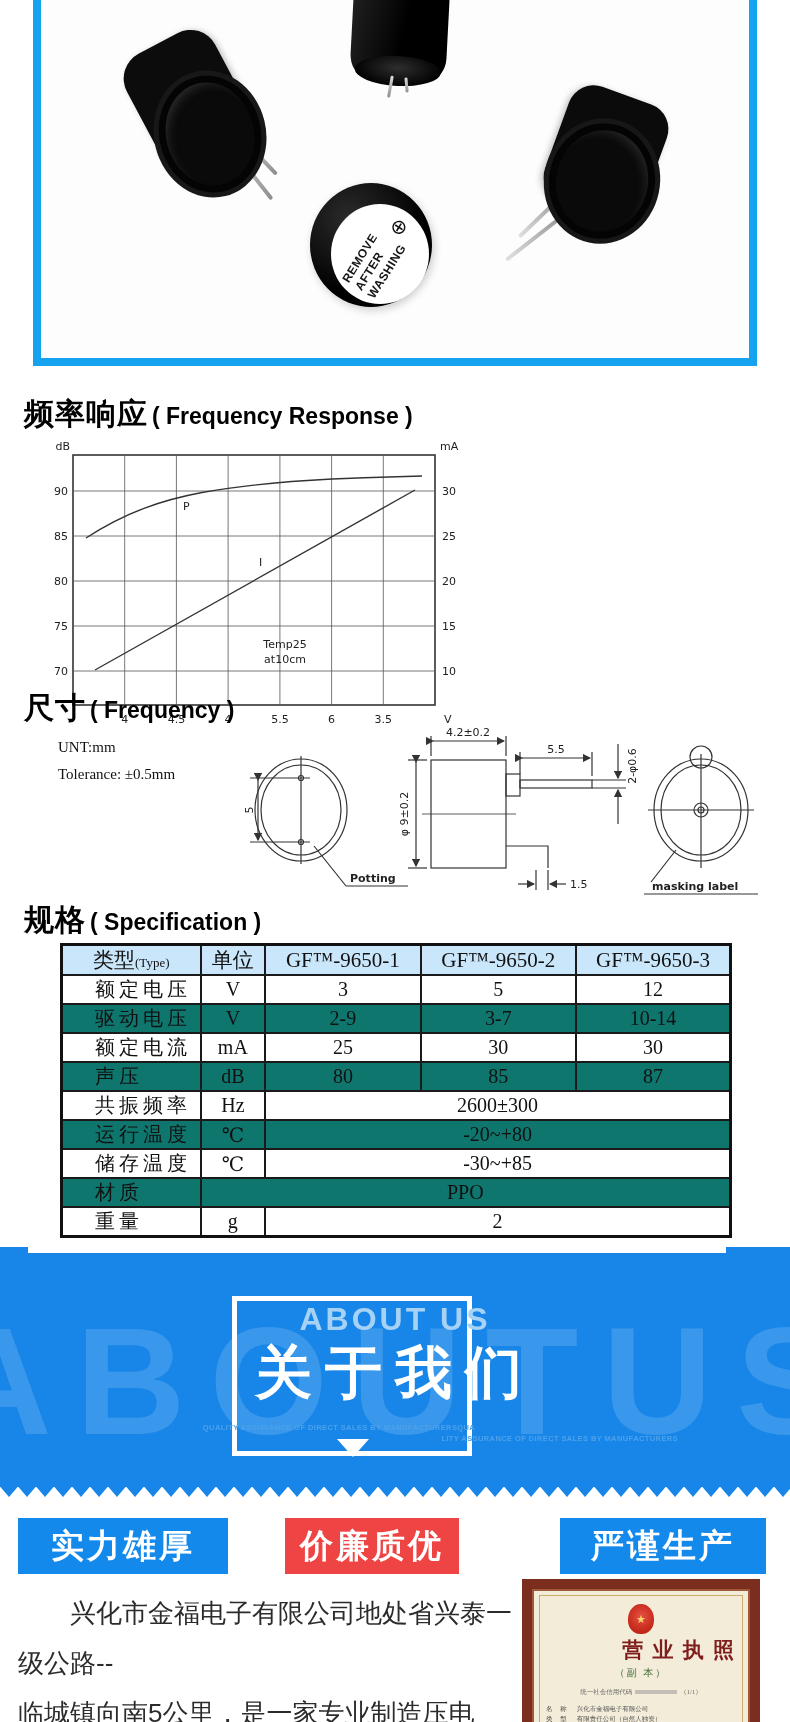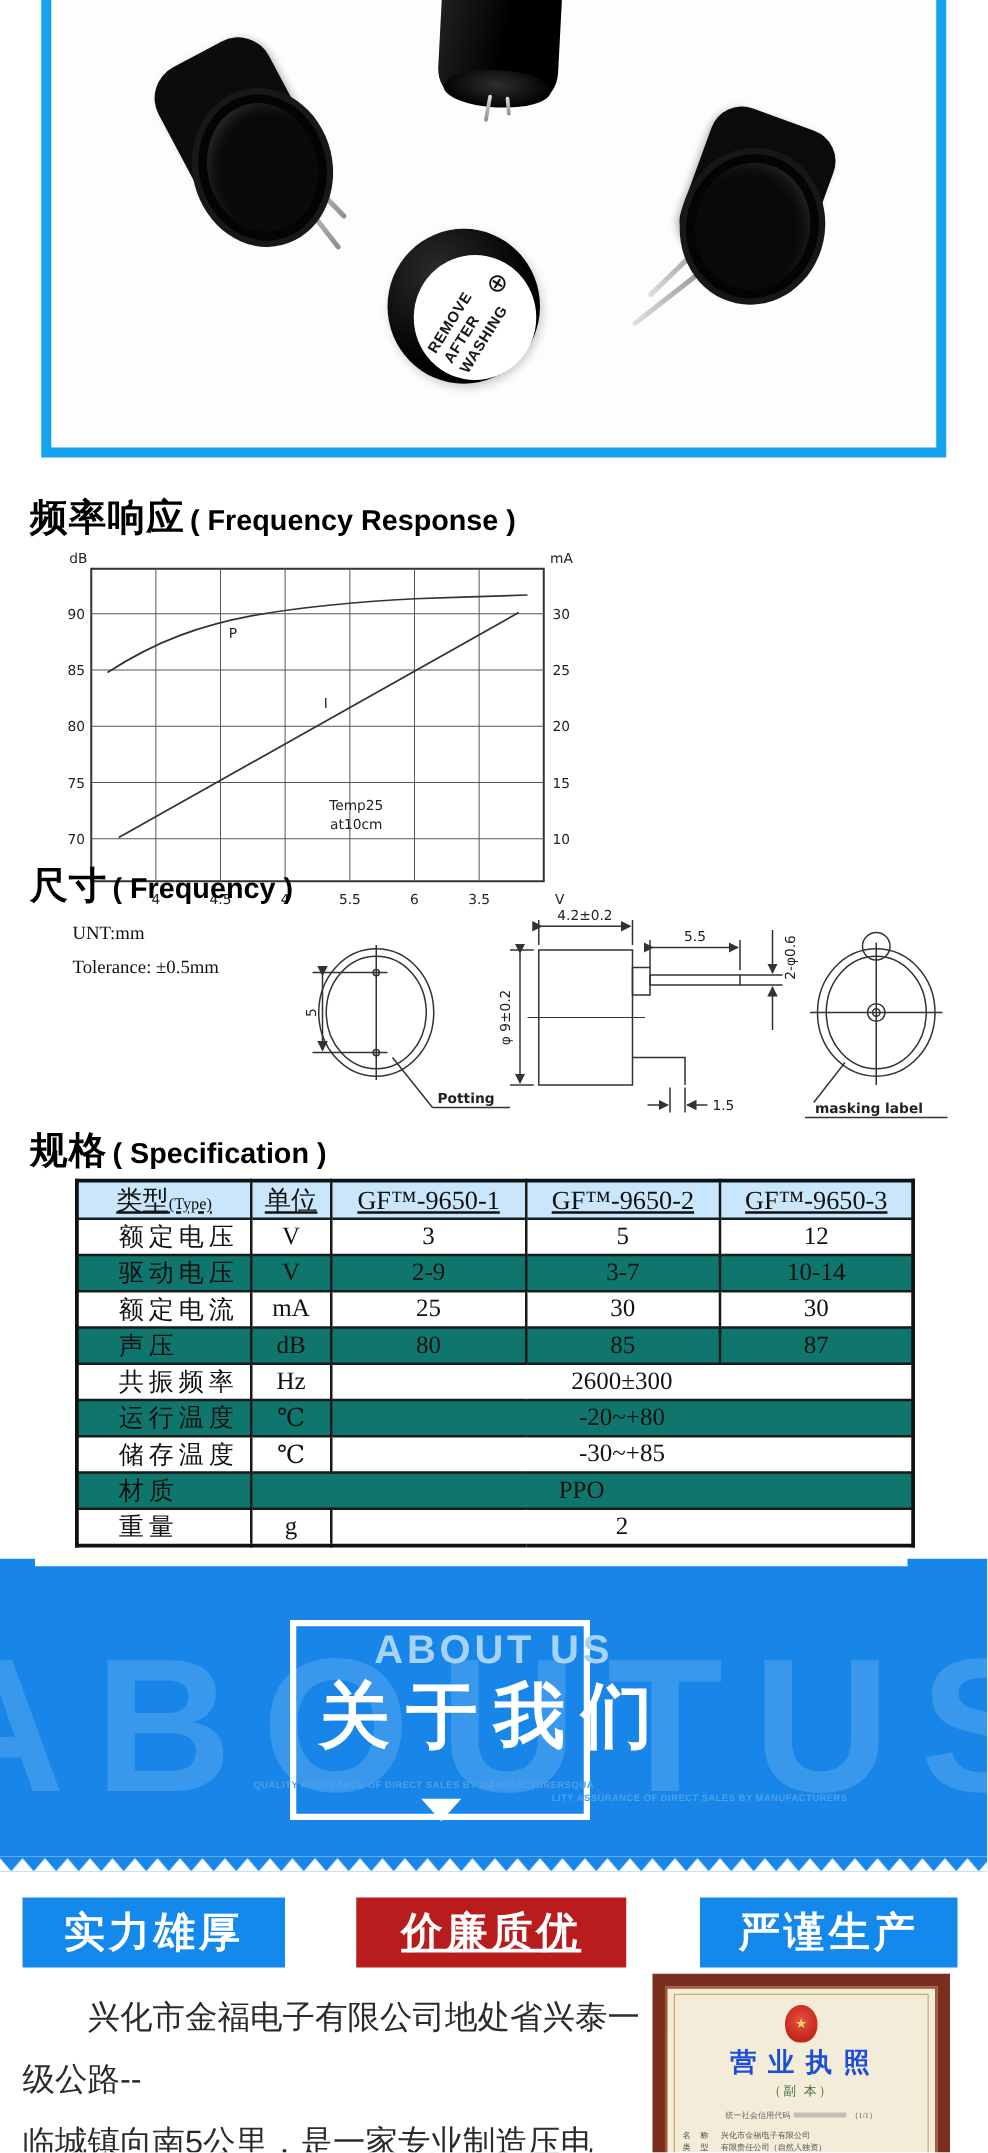--- a/index.html
+++ b/index.html
@@ -53,21 +53,21 @@
   .dims-notes{position:absolute;left:58px;top:734px;font-family:"Liberation Serif",serif;
               font-size:15px;color:#111;line-height:27px;}
   .dims{position:absolute;left:196px;top:712px;}
   .dims text{font-family:"DejaVu Sans",sans-serif;font-size:11px;fill:#222;}
 
   
   .spec{position:absolute;left:60px;top:943px;width:672px;border-collapse:collapse;
         font-family:"Liberation Serif","DejaVu Serif",serif;border:3px solid #111;}
   .spec th,.spec td{border:2px solid #1a1a1a;height:24px;text-align:center;font-size:20px;
                     font-weight:normal;padding:0 2px;color:#111;}
-  .spec th{font-size:21px;text-decoration:underline;}
+  .spec th{font-size:21px;}
   .spec th small{font-size:13px;}
   .spec td.rowlabel{text-align:left;padding-left:32px;letter-spacing:4px;}
   .spec tr.blue{background:#0f766e;}
   .spec tr.hdr{background:#c9e6fa;}
 
   
   .about-tab{position:absolute;top:1247px;height:7px;background:#1786e8;}
   .about-band{position:absolute;left:0;top:1253px;width:790px;height:244px;background:#1786e8;overflow:hidden;}
   .about-watermark{position:absolute;left:-58px;top:52px;font-size:152px;font-weight:bold;
                    color:rgba(255,255,255,.15);letter-spacing:24px;white-space:nowrap;line-height:1;}
@@ -82,36 +82,36 @@
                font-weight:bold;color:#4da1ea;letter-spacing:.4px;}
   .s1{top:170px;} .s2{top:181px;text-align:right;}
   .about-arrow{position:absolute;left:337px;top:186px;width:0;height:0;
                border-left:16px solid transparent;border-right:16px solid transparent;border-top:18px solid #fff;}
   .zigzag{position:absolute;left:0;bottom:0;}
 
   
   .fbtn{position:absolute;top:1518px;height:56px;line-height:56px;text-align:center;color:#fff;
         font-size:33px;font-weight:bold;letter-spacing:3px;}
   .fb1{left:18px;width:210px;background:#1489ec;}
-  .fb2{left:285px;width:216px;background:#b91c1c;text-decoration:underline;}
+  .fb2{left:285px;width:174px;background:#ef4444;}
   .fb3{left:560px;width:206px;background:#1489ec;}
 
   
   .intro{position:absolute;left:18px;top:1588px;width:498px;font-size:26px;color:#2b2b2b;
          line-height:50px;font-weight:500;}
   .intro .l0{text-indent:2em;}
 
   
   .license{position:absolute;left:522px;top:1579px;width:238px;height:170px;box-sizing:border-box;
            border:10px solid #7b2d1e;background:#f3ecd9;box-shadow:inset 0 0 0 2px #a0573a;}
   .lic-orn{position:absolute;left:7px;top:6px;right:7px;bottom:-2px;border:1px solid #c9ab6e;
            padding:4px 6px;font-family:"Liberation Serif","DejaVu Serif",serif;}
   .lic-emblem{width:26px;height:30px;margin:4px auto 2px;background:radial-gradient(circle at 50% 42%,#e85143,#c22718 70%);
               border-radius:50% 50% 46% 46%;text-align:center;color:#f6d76d;font-size:11px;line-height:30px;}
-  .lic-title{text-align:center;font-size:21px;font-weight:bold;color:#1d4ed8;letter-spacing:2px;margin-top:2px;}
+  .lic-title{text-align:right;font-size:21px;font-weight:bold;color:#7f1d1d;letter-spacing:2px;margin-top:2px;}
   .lic-sub{text-align:center;font-size:10px;color:#3f6b35;margin-top:2px;letter-spacing:2px;}
   .lic-code{text-align:center;font-size:6.5px;color:#666;margin-top:8px;}
   .lic-code .blurbar{display:inline-block;width:42px;height:4px;background:#9a9a9a;opacity:.55;margin:0 3px;}
   .lic-rows{margin-top:7px;}
   .lic-row{font-size:6.5px;color:#555;line-height:9.5px;}
   .lic-row .lk{color:#444;margin-right:7px;letter-spacing:3px;}
 </style>
 </head>
 <body>
 

